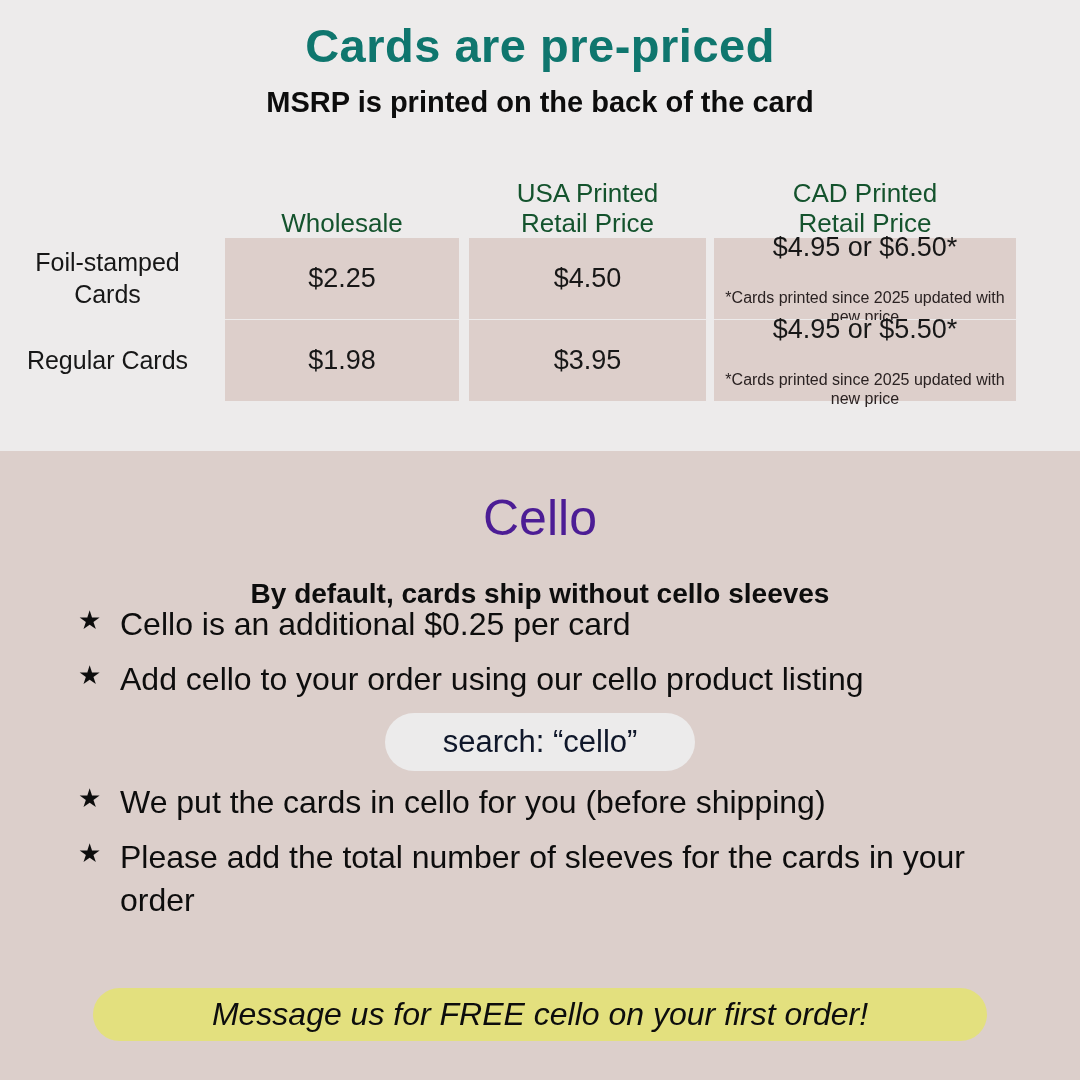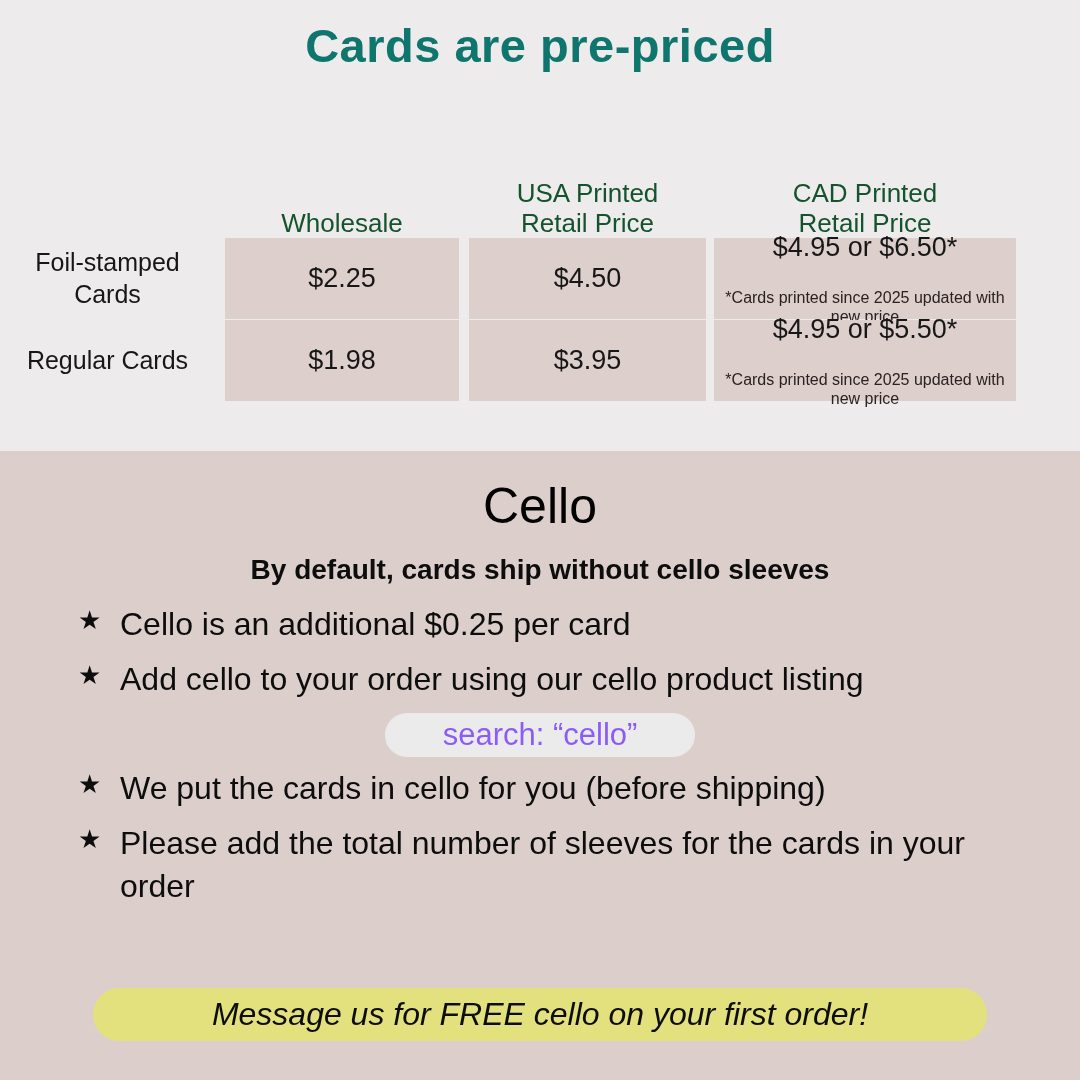--- a/index.html
+++ b/index.html
@@ -129,22 +129,22 @@
     top: 451px;
     width: 1080px;
     height: 629px;
     background: #dccfcb;
     box-sizing: border-box;
   }
   .cello-title {
     text-align: center;
     font-size: 50px;
     font-weight: 400;
-    color: #000000;
-    margin: 4px;
+    color: #4c1d95;
+    margin: 16px;
     padding-top: 24px;
     line-height: 1.1;
   }
   .cello-subtitle {
     text-align: center;
     font-size: 28px;
     font-weight: 700;
     color: #0d0d0d;
     margin: 0;
     padding-top: 16px;
@@ -181,23 +181,23 @@
   }
 
   .search-pill-wrap {
     display: flex;
     justify-content: center;
     margin: 6px 0 10px 0;
   }
   .search-pill {
     background: #ecebeb;
     border-radius: 40px;
-    padding: 2px 58px;
+    padding: 9px 58px;
     font-size: 31px;
-    color: #8b5cf6;
+    color: #0f172a;
     line-height: 1.3;
   }
 
   .cta-wrap {
     position: absolute;
     left: 0;
     top: 537px;
     width: 1080px;
     display: flex;
     justify-content: center;
@@ -215,20 +215,21 @@
     font-style: italic;
   }
 </style>
 </head>
 <body>
 
 <div class="page">
 
   <section class="pricing-section">
     <h1 class="title">Cards are pre-priced</h1>
+    <h2 class="subtitle">MSRP is printed on the back of the card</h2>
 
     <div class="ptable">
 
       <div class="thead">
         <div class="th th-wholesale">Wholesale</div>
         <div class="th th-usa">
           <div>USA Printed</div>
           <div>Retail Price</div>
         </div>
         <div class="th th-cad">

